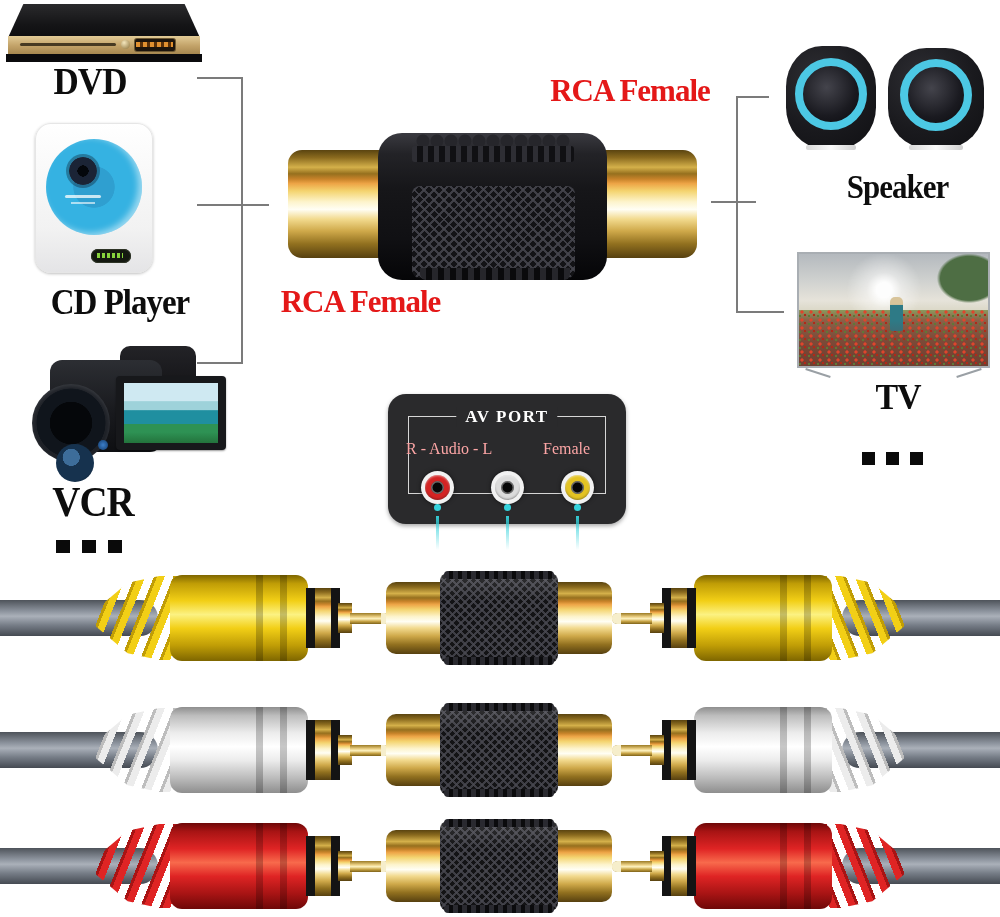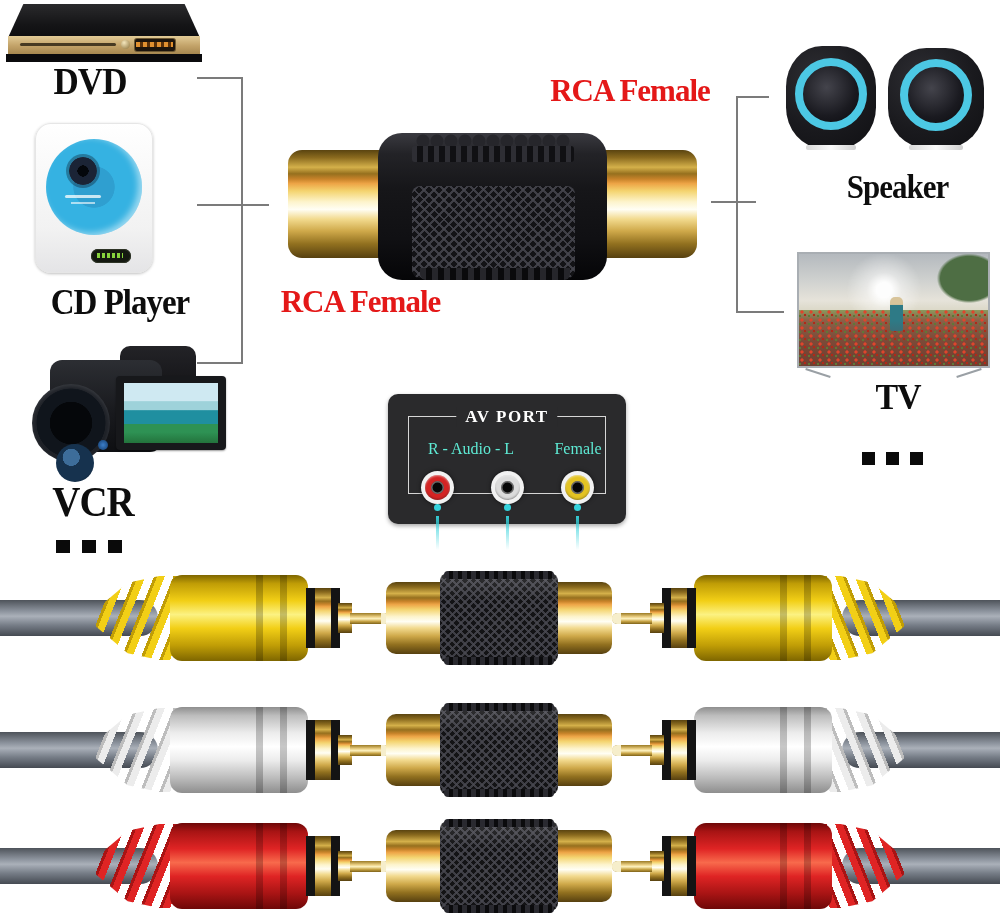--- a/index.html
+++ b/index.html
@@ -107,26 +107,26 @@
     background-size:14px 24px;background-repeat:repeat-x;}
   .cband{left:412px;top:146px;width:162px;height:16px;
     background:repeating-linear-gradient(90deg,#2e2e34 0 5px,#101013 5px 11px);border-radius:3px;}
   .cknurl{left:412px;top:186px;width:163px;height:92px;border-radius:8px;background-color:#131316;
     background-image:
       repeating-linear-gradient(45deg,rgba(70,70,78,.85) 0 2px,rgba(0,0,0,0) 2px 7px),
       repeating-linear-gradient(-45deg,rgba(70,70,78,.85) 0 2px,rgba(0,0,0,0) 2px 7px);}
   .cserrb{left:420px;top:268px;width:150px;height:12px;border-radius:0 0 6px 6px;
     background:repeating-linear-gradient(90deg,#26262b 0 6px,#0a0a0c 6px 12px);}
   
-  .avpanel{left:388px;top:394px;width:238px;height:130px;border-radius:10px;background:#2a2a2c;
+  .avpanel{left:388px;top:394px;width:238px;height:130px;border-radius:18px;background:#2a2a2c;
     box-shadow:0 2px 4px rgba(0,0,0,.35);}
   .avbox{position:absolute;left:20px;top:22px;width:196px;height:76px;border:1px solid #d6d6d6;}
   .av-title{position:absolute;left:50%;top:13px;transform:translateX(-50%);background:#2a2a2c;
     padding:0 9px;color:#fff;font-size:17px;font-weight:bold;letter-spacing:1.5px;white-space:nowrap;}
-  .av-sub{position:absolute;color:#5eead4;font-size:16px;text-align:center;white-space:nowrap;}
+  .av-sub{position:absolute;color:#fca5a5;font-size:16px;white-space:nowrap;}
   .jack{position:absolute;width:33px;height:33px;border-radius:50%;background:#f2f2f2;
     box-shadow:0 0 4px rgba(0,0,0,.55);}
   .jmid{position:absolute;inset:4px;border-radius:50%;background:var(--jc);
     box-shadow:inset 0 1px 2px rgba(255,255,255,.5), inset 0 -1px 2px rgba(0,0,0,.35);}
   .jhole{position:absolute;inset:10px;border-radius:50%;background:#070707;
     box-shadow:inset 0 0 0 1.5px rgba(255,255,255,.4);}
   .cdot{position:absolute;width:7px;height:7px;border-radius:50%;background:#35d2dc;}
   .cptr{position:absolute;width:3px;height:34px;
     background:linear-gradient(180deg,rgba(53,210,220,.95),rgba(53,210,220,0));}
   

